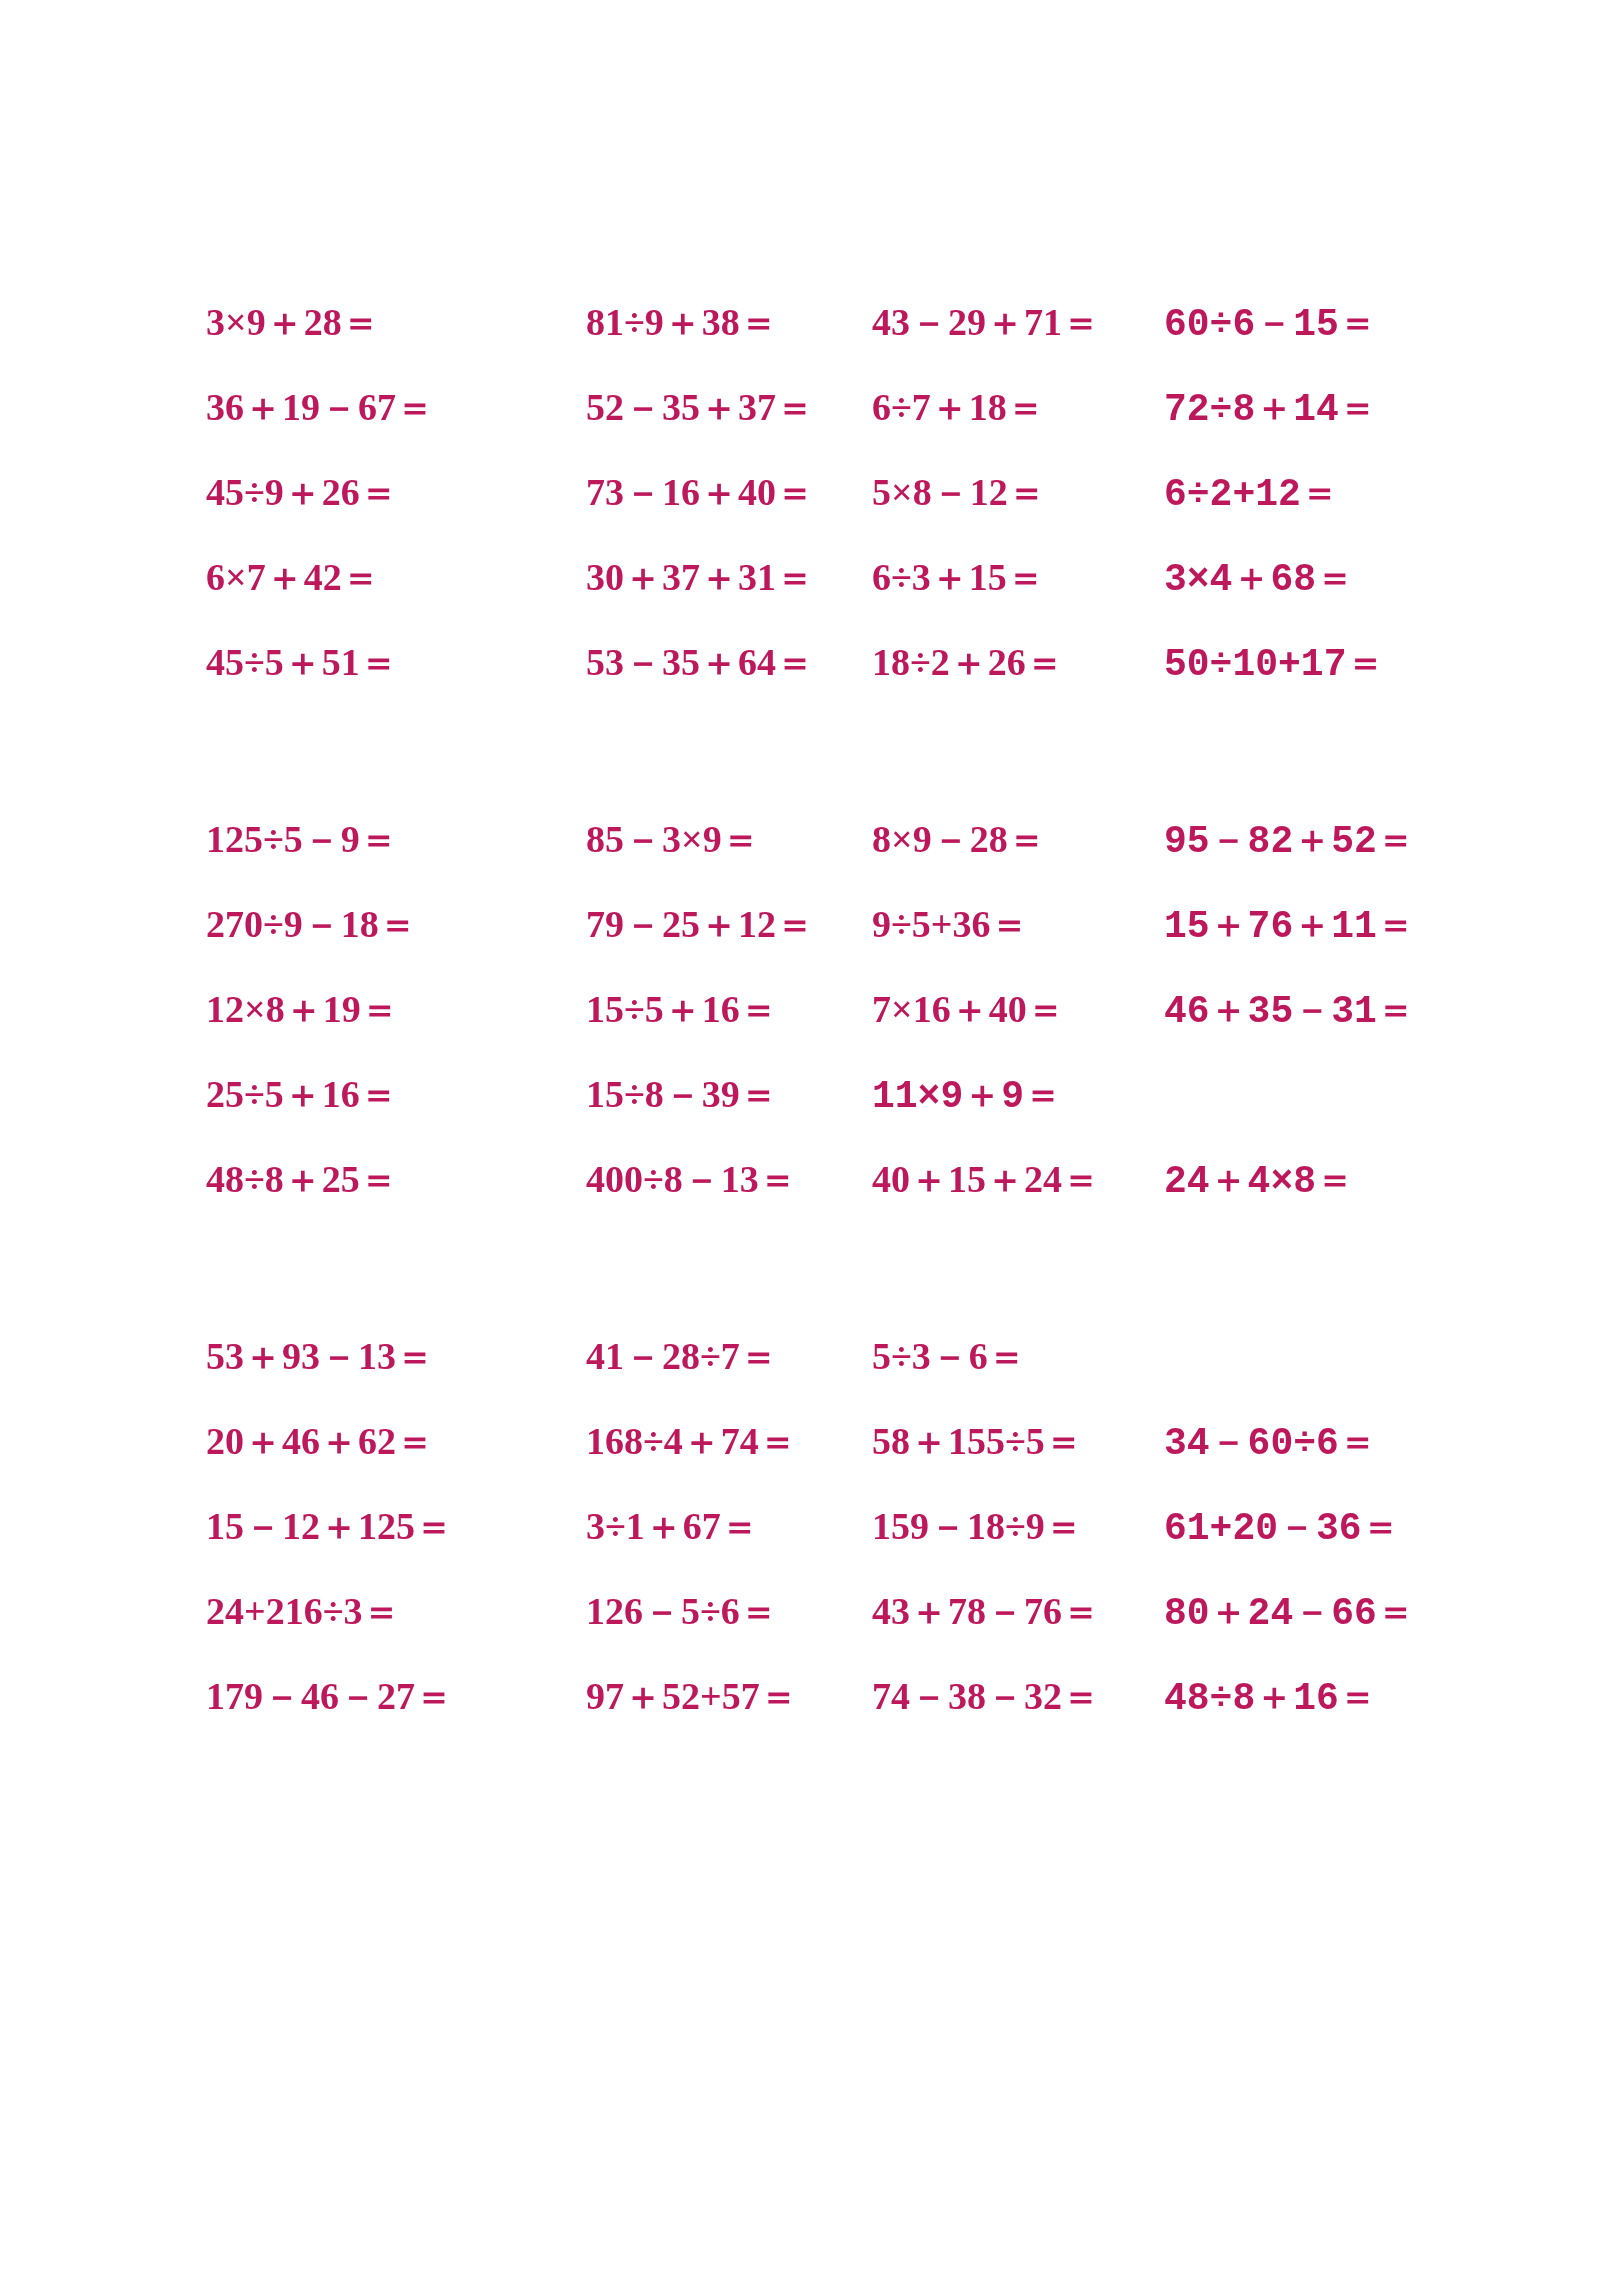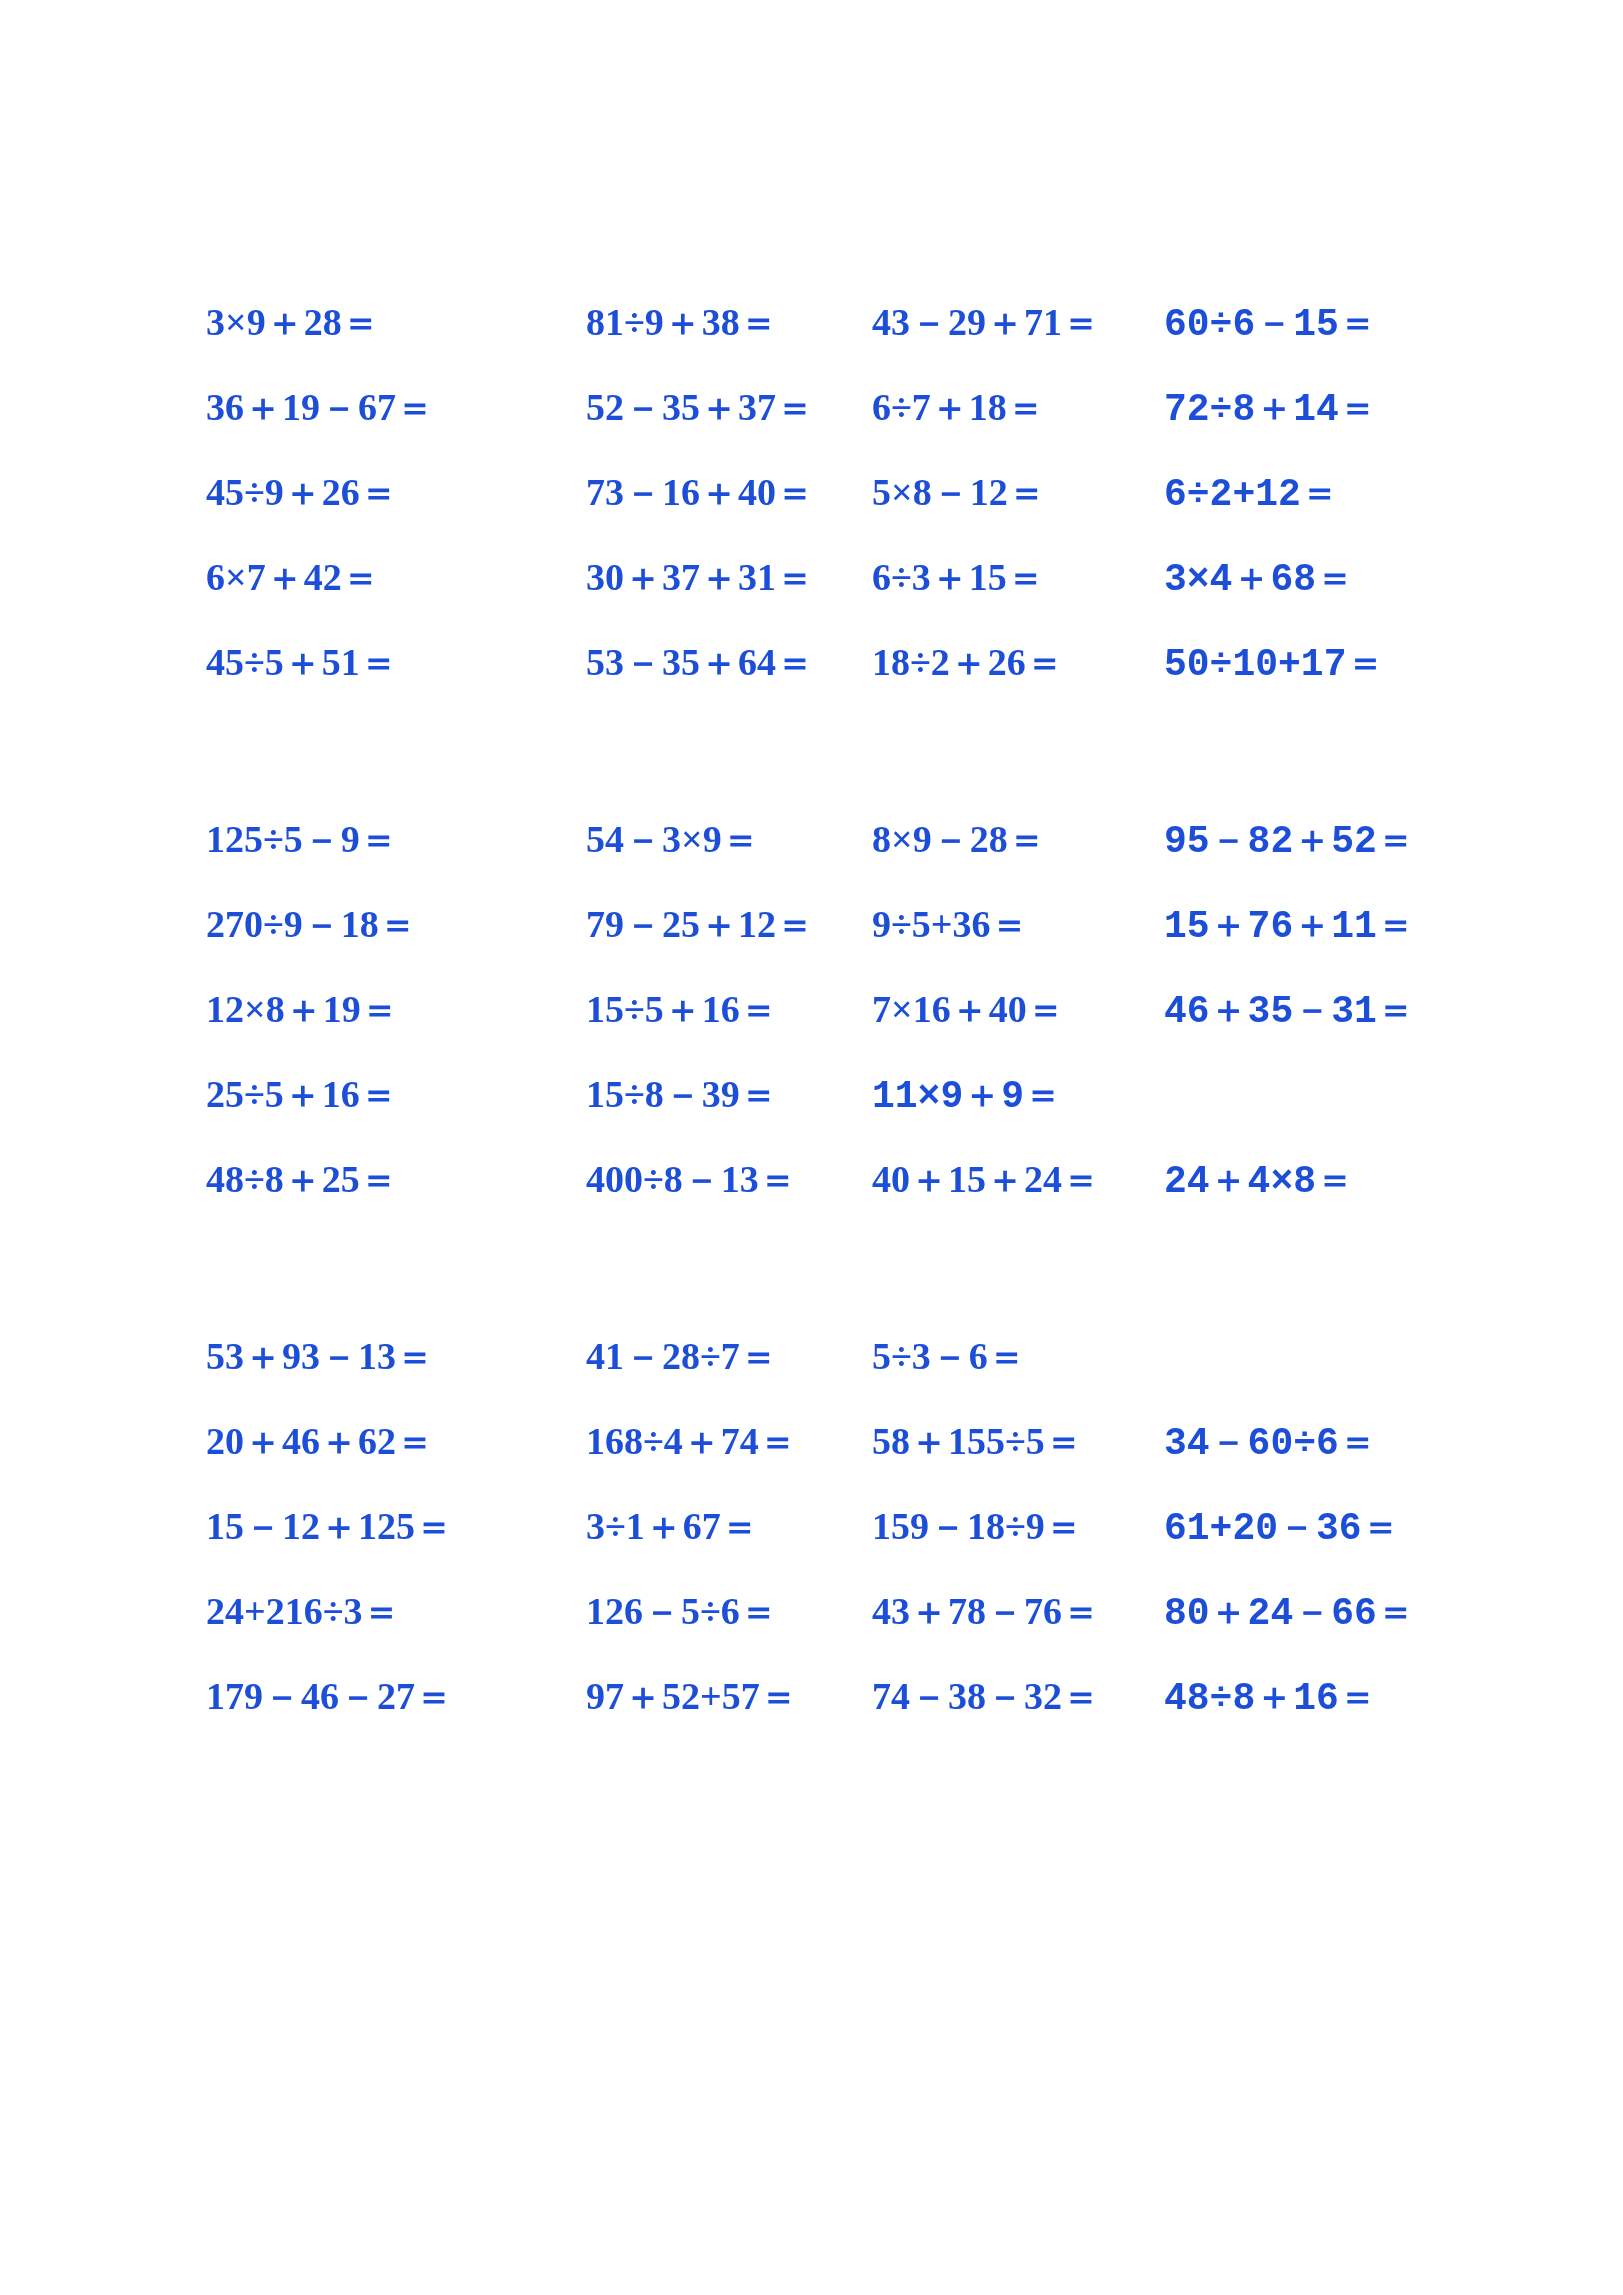--- a/index.html
+++ b/index.html
@@ -47,21 +47,21 @@
     height: 85px;
   }
 
   .problem-cell {
     flex: 0 0 auto;
     font-size: 38px;
     font-weight: bold;
     line-height: 85px;
     letter-spacing: 0px;
     white-space: nowrap;
-    color: #1d4ed8;
+    color: #be185d;
   }
 
   
   .problem-cell.col-0 { width: 334px; }
   .problem-cell.col-1 { width: 286px; margin-left: 46px; }
   .problem-cell.col-2 { width: 292px; }
   .problem-cell.col-3 { width: 310px; font-family: Liberation Mono, monospace; }
 
 </style>
 </head>
@@ -99,21 +99,21 @@
         <div class="problem-cell col-0">45÷5＋51＝</div>
         <div class="problem-cell col-1">53－35＋64＝</div>
         <div class="problem-cell col-2">18÷2＋26＝</div>
         <div class="problem-cell col-3">50÷10+17＝</div>
       </div>
     </div>
 
     <div class="problem-block">
       <div class="problem-row">
         <div class="problem-cell col-0">125÷5－9＝</div>
-        <div class="problem-cell col-1">54－3×9＝</div>
+        <div class="problem-cell col-1">85－3×9＝</div>
         <div class="problem-cell col-2">8×9－28＝</div>
         <div class="problem-cell col-3">95－82＋52＝</div>
       </div>
       <div class="problem-row">
         <div class="problem-cell col-0">270÷9－18＝</div>
         <div class="problem-cell col-1">79－25＋12＝</div>
         <div class="problem-cell col-2">9÷5+36＝</div>
         <div class="problem-cell col-3">15＋76＋11＝</div>
       </div>
       <div class="problem-row">

